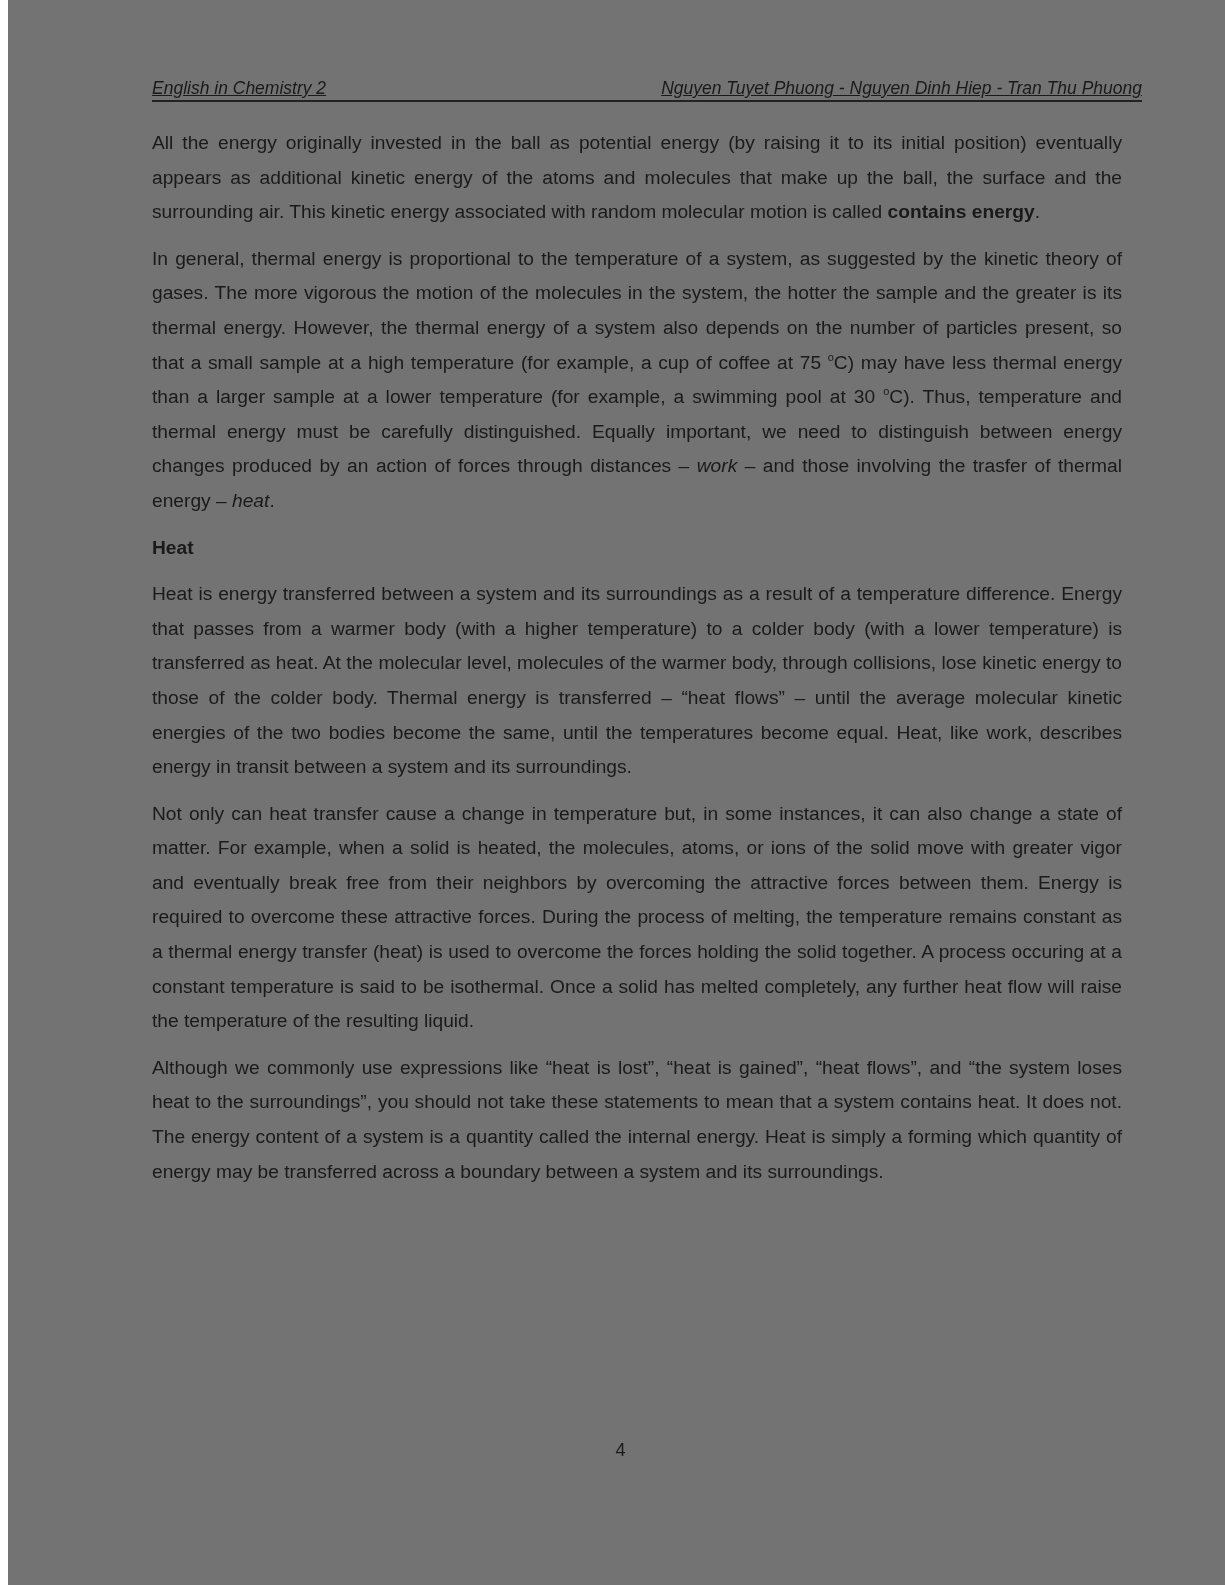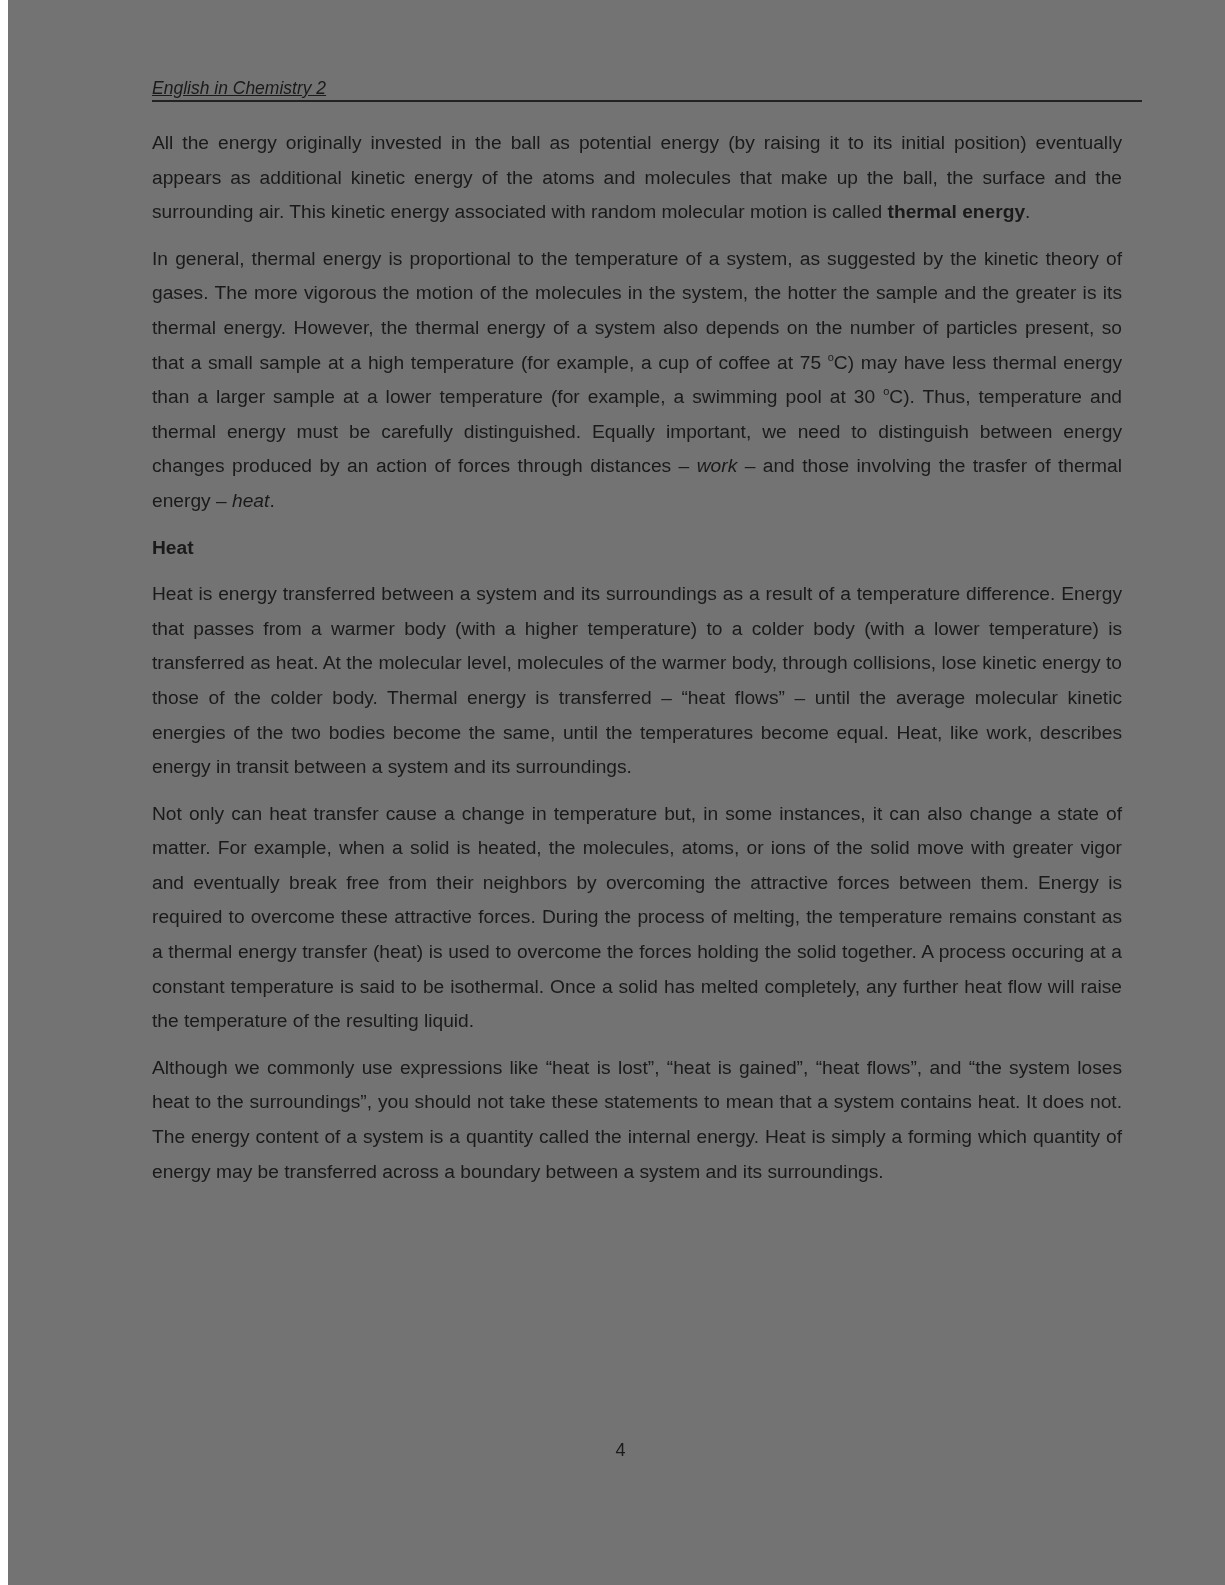--- a/index.html
+++ b/index.html
@@ -16,25 +16,26 @@
   sup { font-size: 11px; vertical-align: 8px; line-height: 0; }
   .footer { position: absolute; left: 0; width: 1225px; top: 1440px; text-align: center;
             font-size: 18px; }
 </style>
 </head>
 <body>
 
 <div class="page">
   <div class="header">
     <span class="left">English in Chemistry 2</span>
+    <span class="right">Nguyen Tuyet Phuong - Nguyen Dinh Hiep - Tran Thu Phuong</span>
   </div>
 
   <div class="content">
     <p class="para">
-      <span>All the energy originally invested in the ball as potential energy (by raising it to its initial position) eventually appears as additional kinetic energy of the atoms and molecules that make up the ball, the surface and the surrounding air. This kinetic energy associated with random molecular motion is called </span><b>thermal energy</b><span>.</span>
+      <span>All the energy originally invested in the ball as potential energy (by raising it to its initial position) eventually appears as additional kinetic energy of the atoms and molecules that make up the ball, the surface and the surrounding air. This kinetic energy associated with random molecular motion is called </span><b>contains energy</b><span>.</span>
     </p>
 
     <p class="para">
       <span>In general, thermal energy is proportional to the temperature of a system, as suggested by the kinetic theory of gases. The more vigorous the motion of the molecules in the system, the hotter the sample and the greater is its thermal energy. However, the thermal energy of a system also depends on the number of particles present, so that a small sample at a high temperature (for example, a cup of coffee at 75 </span><sup>o</sup><span>C) may have less thermal energy than a larger sample at a lower temperature (for example, a swimming pool at 30 </span><sup>o</sup><span>C). Thus, temperature and thermal energy must be carefully distinguished. Equally important, we need to distinguish between energy changes produced by an action of forces through distances – </span><i>work</i><span> – and those involving the trasfer of thermal energy – </span><i>heat</i><span>.</span>
     </p>
 
     <div class="heading">Heat</div>
 
     <p class="para">Heat is energy transferred between a system and its surroundings as a result of a temperature difference. Energy that passes from a warmer body (with a higher temperature) to a colder body (with a lower temperature) is transferred as heat. At the molecular level, molecules of the warmer body, through collisions, lose kinetic energy to those of the colder body. Thermal energy is transferred – “heat flows” – until the average molecular kinetic energies of the two bodies become the same, until the temperatures become equal. Heat, like work, describes energy in transit between a system and its surroundings.</p>
     <p class="para">Not only can heat transfer cause a change in temperature but, in some instances, it can also change a state of matter. For example, when a solid is heated, the molecules, atoms, or ions of the solid move with greater vigor and eventually break free from their neighbors by overcoming the attractive forces between them. Energy is required to overcome these attractive forces. During the process of melting, the temperature remains constant as a thermal energy transfer (heat) is used to overcome the forces holding the solid together. A process occuring at a constant temperature is said to be isothermal. Once a solid has melted completely, any further heat flow will raise the temperature of the resulting liquid.</p>

